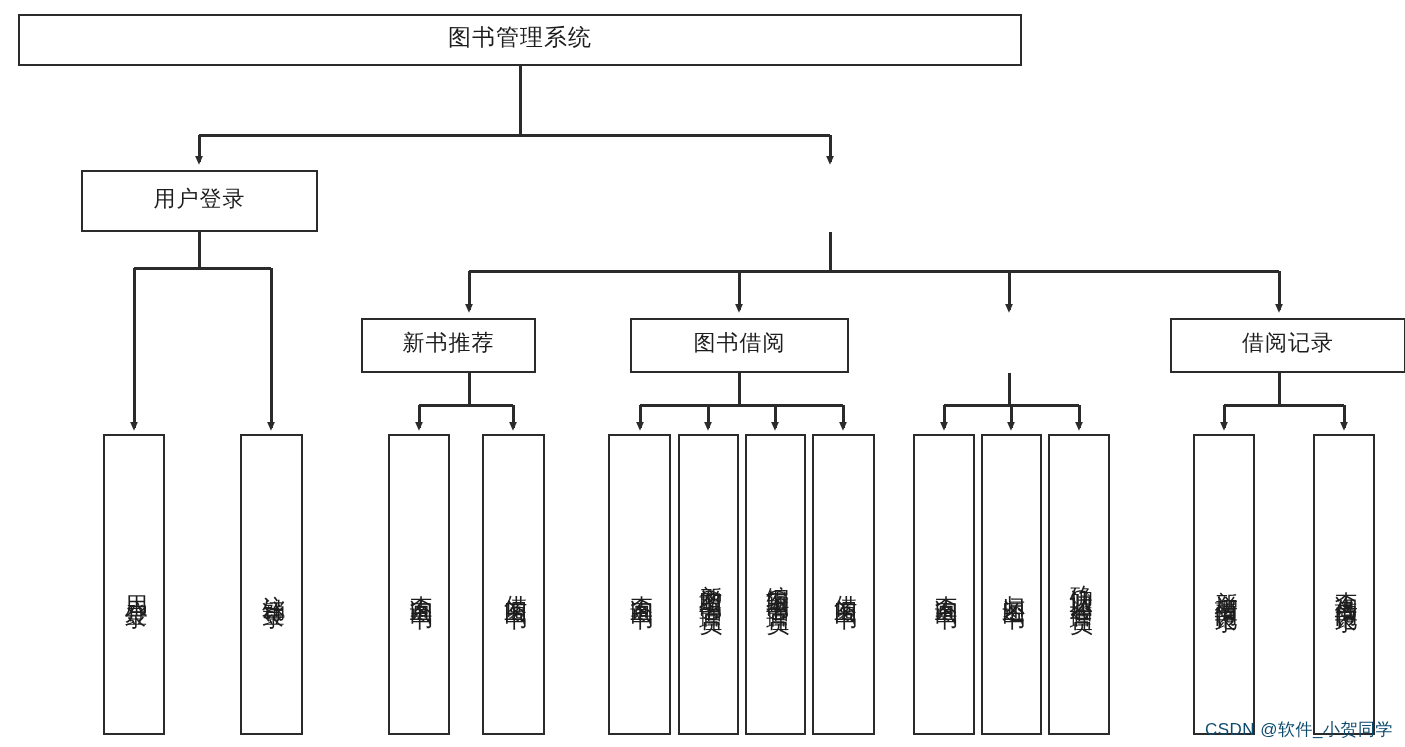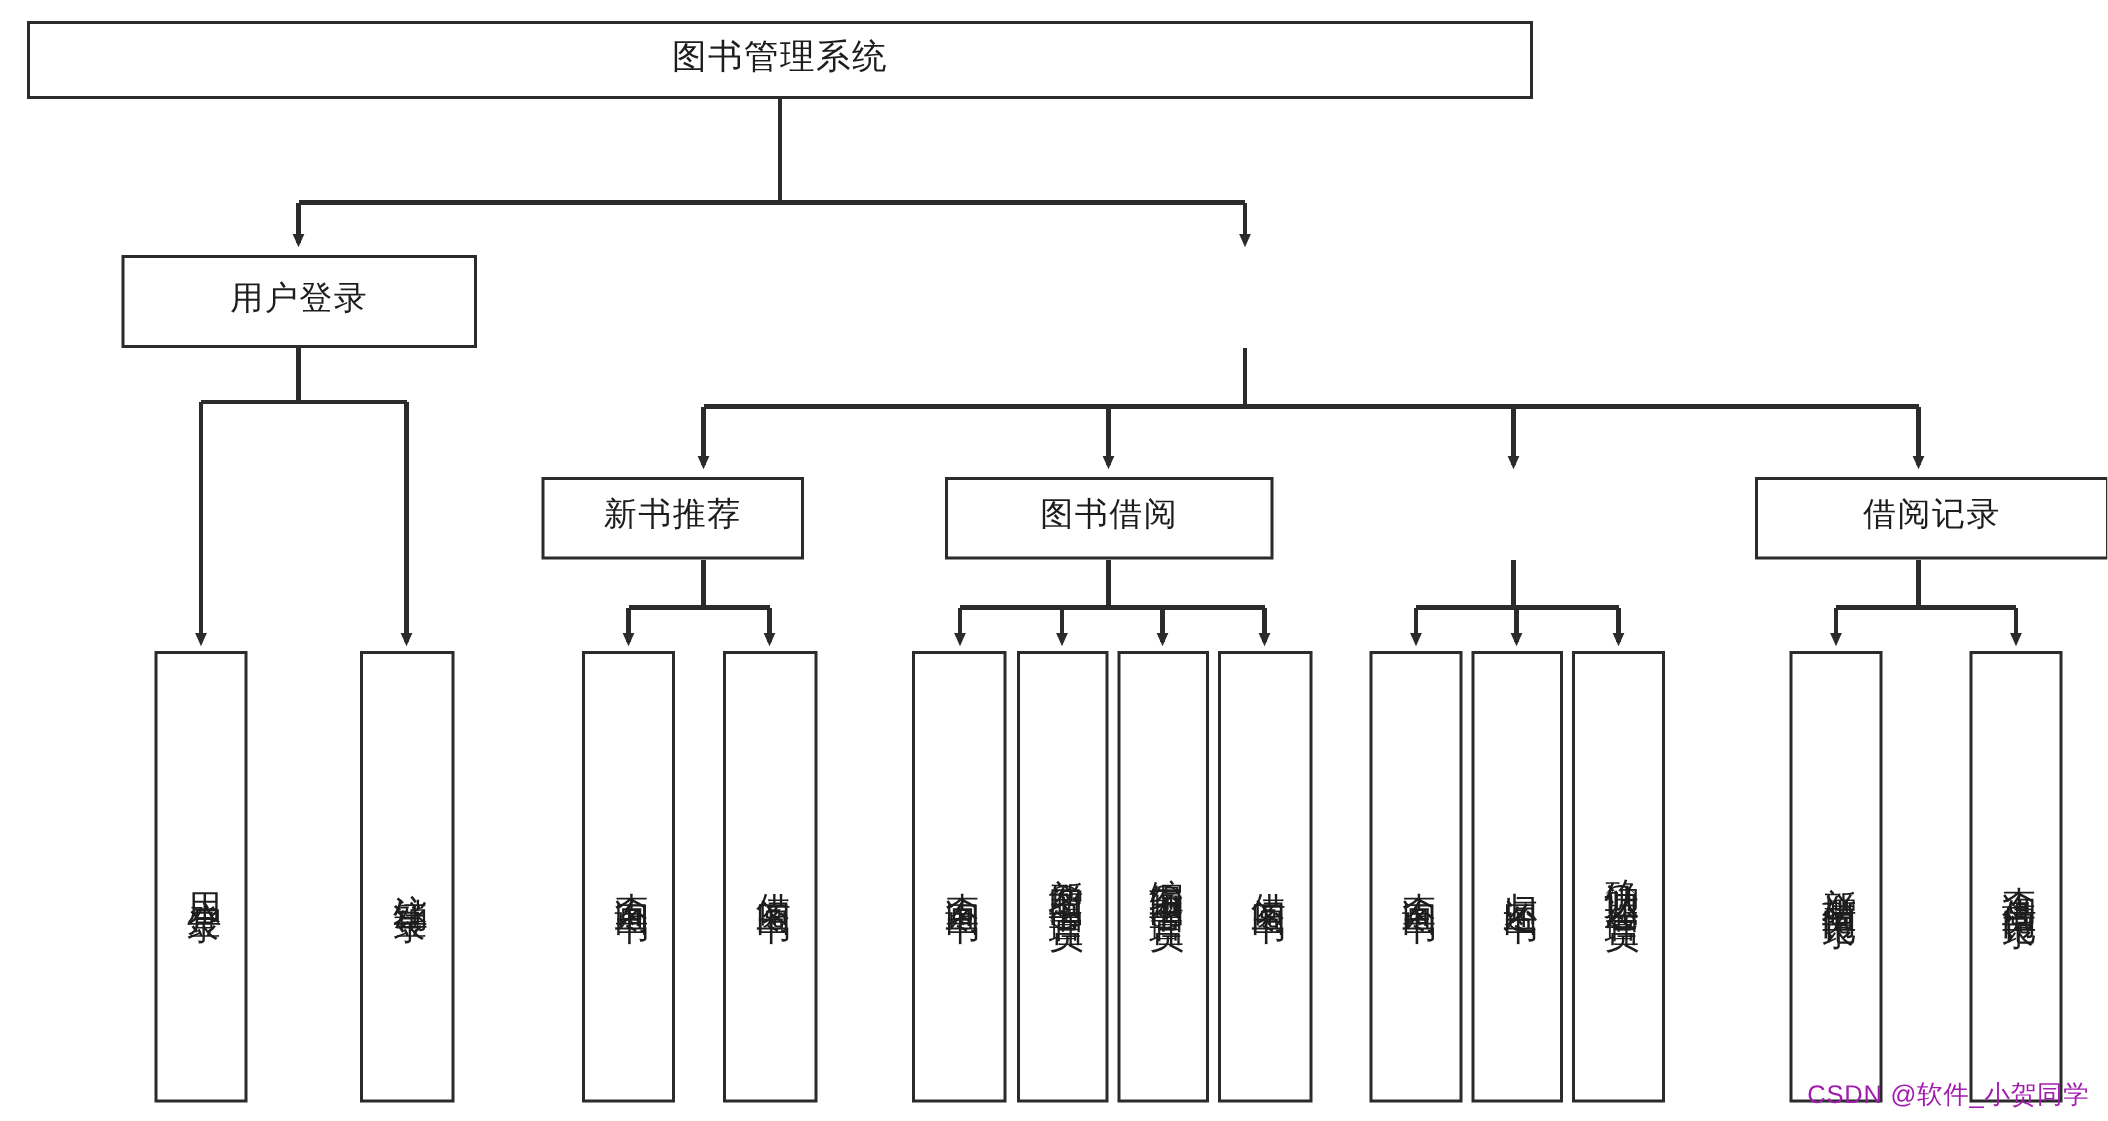--- a/index.html
+++ b/index.html
@@ -62,21 +62,21 @@
     font-size: 23px;
     line-height: 1.1;
     letter-spacing: 4px;
     white-space: nowrap;
   }
   .watermark {
     position: absolute;
     right: 12px;
     bottom: 6px;
     font-size: 17px;
-    color: #a21caf;
+    color: #0c4a6e;
     white-space: nowrap;
     letter-spacing: 0.5px;
   }
 </style>
 </head>
 <body>
 
 <div id="canvas">
 
   <svg id="edges" viewBox="0 0 1405 747" xmlns="http://www.w3.org/2000/svg">

